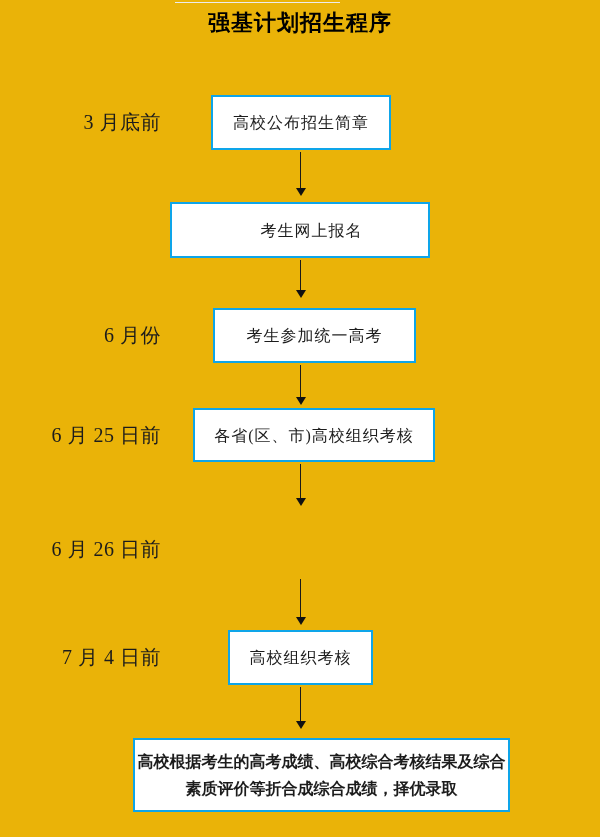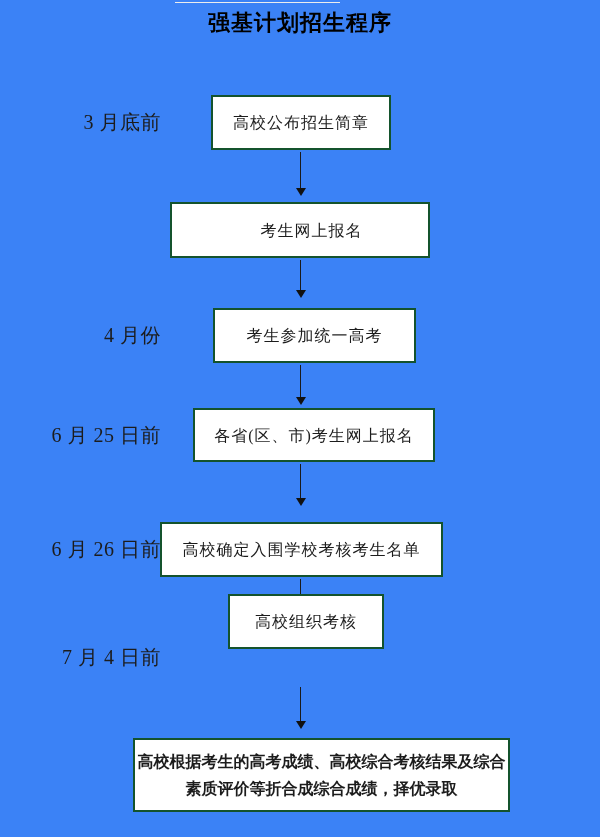--- a/index.html
+++ b/index.html
@@ -4,21 +4,21 @@
 <style>
   html, body {
     margin: 0;
     padding: 0;
     background: #ffffff;
   }
   #stage {
     position: relative;
     width: 600px;
     height: 837px;
-    background: #3b82f6;
+    background: #eab308;
     overflow: hidden;
     font-family: "Liberation Serif", serif;
     color: #1c1c1c;
   }
   .artifact-line {
     position: absolute;
     top: 2px;
     left: 175px;
     width: 165px;
     height: 1px;
@@ -43,21 +43,21 @@
     width: 130px;
     font-size: 20px;
     line-height: 20px;
     letter-spacing: 0.5px;
     white-space: nowrap;
     text-align: right;
   }
   .process-box {
     position: absolute;
     box-sizing: border-box;
-    border: 2px solid #14532d;
+    border: 2px solid #0ea5e9;
     background: #ffffff;
     display: flex;
     flex-direction: column;
     align-items: center;
     justify-content: center;
     text-align: center;
     font-size: 16px;
     letter-spacing: 1px;
   }
   .process-box .box-line {
@@ -108,49 +108,46 @@
   </div>
 
   <div class="process-box" style="left:170px; top:202px; width:260px; height:56px;padding-left:23px;">
     <span class="box-line">考生网上报名</span>
   </div>
   <div class="arrow" style="top:260px; height:38px;">
     <div class="arrow-line"></div>
     <div class="arrow-head"></div>
   </div>
 
-  <div class="time-label" style="top:325px;">4 月份</div>
+  <div class="time-label" style="top:325px;">6 月份</div>
   <div class="process-box" style="left:213px; top:308px; width:203px; height:55px;">
     <span class="box-line">考生参加统一高考</span>
   </div>
   <div class="arrow" style="top:365px; height:40px;">
     <div class="arrow-line"></div>
     <div class="arrow-head"></div>
   </div>
 
   <div class="time-label" style="top:425px;">6 月 25 日前</div>
   <div class="process-box" style="left:193px; top:408px; width:242px; height:54px;">
-    <span class="box-line">各省(区、市)考生网上报名</span>
+    <span class="box-line">各省(区、市)高校组织考核</span>
   </div>
   <div class="arrow" style="top:464px; height:42px;">
     <div class="arrow-line"></div>
     <div class="arrow-head"></div>
   </div>
 
   <div class="time-label" style="top:539px;">6 月 26 日前</div>
-  <div class="process-box" style="left:160px; top:522px; width:283px; height:55px;">
-    <span class="box-line">高校确定入围学校考核考生名单</span>
-  </div>
   <div class="arrow" style="top:579px; height:46px;">
     <div class="arrow-line"></div>
     <div class="arrow-head"></div>
   </div>
 
   <div class="time-label" style="top:647px;">7 月 4 日前</div>
-  <div class="process-box" style="left:228px; top:594px; width:156px; height:55px;">
+  <div class="process-box" style="left:228px; top:630px; width:145px; height:55px;">
     <span class="box-line">高校组织考核</span>
   </div>
   <div class="arrow" style="top:687px; height:42px;">
     <div class="arrow-line"></div>
     <div class="arrow-head"></div>
   </div>
 
   <div class="process-box wide" style="left:133px; top:738px; width:377px; height:74px;font-weight:bold;">
     <span class="box-line">高校根据考生的高考成绩、高校综合考核结果及综合</span>
     <span class="box-line">素质评价等折合成综合成绩，择优录取</span>

